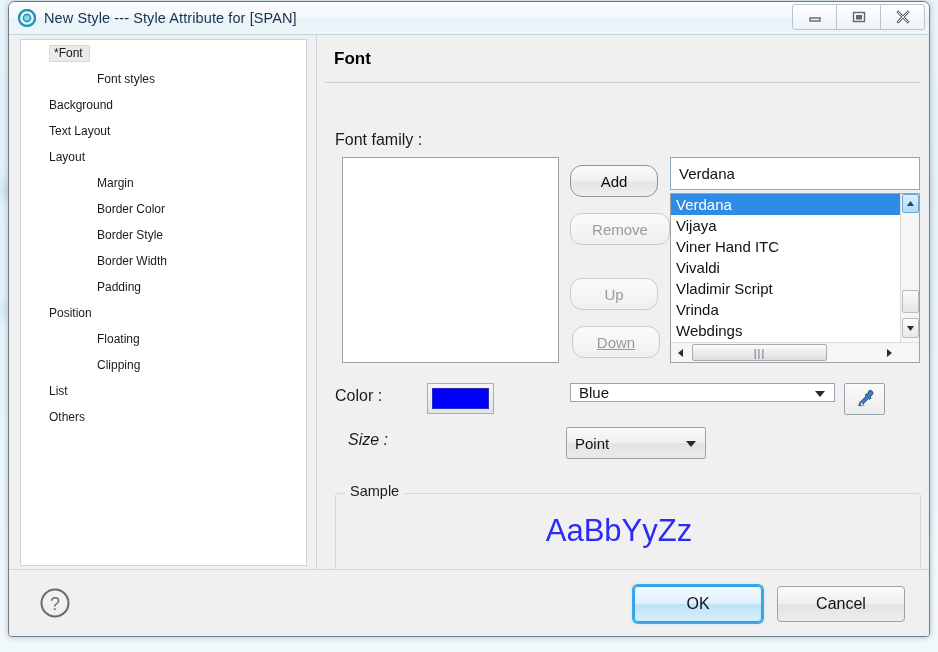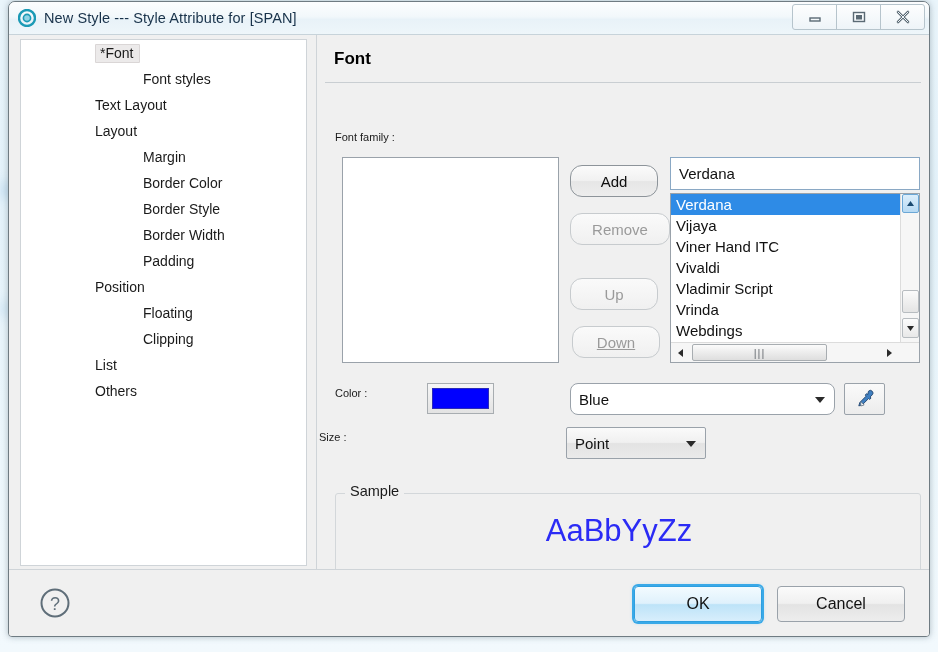--- a/index.html
+++ b/index.html
@@ -76,27 +76,26 @@
   #tree {
     position: absolute;
     left: 11px; top: 4px;
     width: 287px; height: 527px;
     background: #ffffff;
     border: 1px solid #cfd4d8;
     box-sizing: border-box;
     overflow: hidden;
   }
   .tree-item {
-    font-size: 14px;
+    font-size: 12px;
     color: #1a1a1a;
     line-height: 26px;
     height: 26px;
     padding-left: 28px;
     white-space: nowrap;
-    margin-left: 46px;
   }
   .tree-item.indent { padding-left: 76px; }
   .tree-item.selected > span {
     background: #eceaea;
     border: 1px solid #dad6d6;
     padding: 0 6px 1px 4px;
     border-radius: 1px;
   }
 
   #divider {
@@ -118,21 +117,21 @@
     color: #000;
     padding: 14px 0 0 17px;
   }
   #page-rule {
     position: absolute;
     left: 8px; top: 47px;
     width: 596px; height: 1px;
     background: #c9ced2;
   }
 
-  .field-label { font-size: 11px; color: #1a1a1a; }
+  .field-label { font-size: 16px; color: #1a1a1a; }
 
   #ff-label { position: absolute; left: 18px; top: 96px; }
 
   #ff-selected {
     position: absolute;
     left: 25px; top: 122px;
     width: 217px; height: 206px;
     background: #fff;
     border: 1px solid #9aa2aa;
     box-sizing: border-box;
@@ -255,31 +254,31 @@
     width: 0; height: 0;
     border-left: 5px solid transparent;
     border-right: 5px solid transparent;
     border-top: 6px solid #2a2a2a;
   }
   .combo.grey {
     background: linear-gradient(180deg,#fafafa 0%, #f0f0f0 48%, #e3e3e3 52%, #eaeaea 100%);
     border-color: #9aa2aa;
     border-radius: 2px;
   }
-  #color-combo { position: absolute; left: 253px; top: 348px; width: 265px; height: 32px; border-radius: 8px; }
+  #color-combo { position: absolute; left: 253px; top: 348px; width: 265px; height: 19px; }
   #eyedropper-btn {
     position: absolute; left: 527px; top: 348px;
     width: 41px; height: 32px;
     border: 1px solid #9aa2aa; border-radius: 2px;
     background: linear-gradient(180deg,#fafafa,#ececec);
     box-sizing: border-box;
     display: flex; align-items: center; justify-content: center;
   }
 
-  #size-label { position: absolute; left: 2px; top: 396px; }
+  #size-label { position: absolute; left: 31px; top: 396px; font-style: italic; }
   #size-combo { position: absolute; left: 83px; top: 392px; width: 160px; height: 32px; }
   #unit-combo { position: absolute; left: 249px; top: 392px; width: 140px; height: 32px; }
 
   #sample-group {
     position: absolute;
     left: 18px; top: 458px;
     width: 586px; height: 96px;
     border: 1px solid #d3d7da;
     border-radius: 3px;
     box-sizing: border-box;
@@ -382,20 +381,21 @@
         </svg>
       </div>
     </div>
   </div>
 
   <div id="content">
 
     <div id="tree">
       <div class="tree-item selected"><span>*Font</span></div>
       <div class="tree-item indent"><span>Font styles</span></div>
+      <div class="tree-item"><span>Background</span></div>
       <div class="tree-item"><span>Text Layout</span></div>
       <div class="tree-item"><span>Layout</span></div>
       <div class="tree-item indent"><span>Margin</span></div>
       <div class="tree-item indent"><span>Border Color</span></div>
       <div class="tree-item indent"><span>Border Style</span></div>
       <div class="tree-item indent"><span>Border Width</span></div>
       <div class="tree-item indent"><span>Padding</span></div>
       <div class="tree-item"><span>Position</span></div>
       <div class="tree-item indent"><span>Floating</span></div>
       <div class="tree-item indent"><span>Clipping</span></div>

